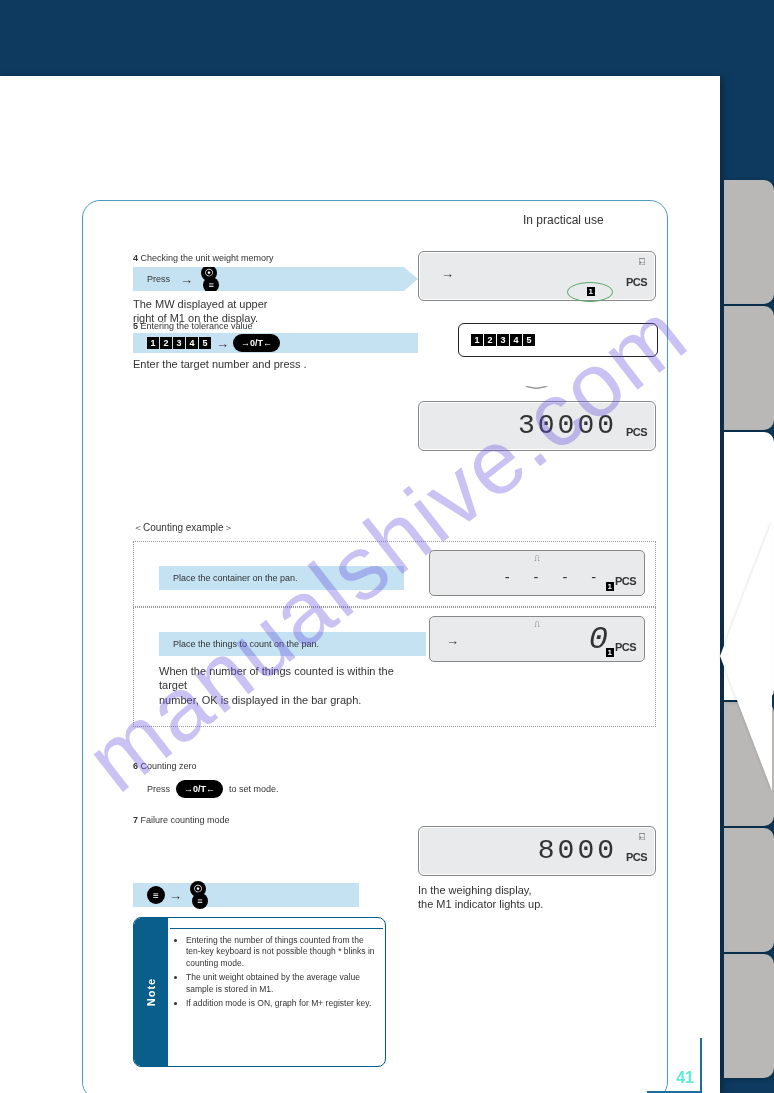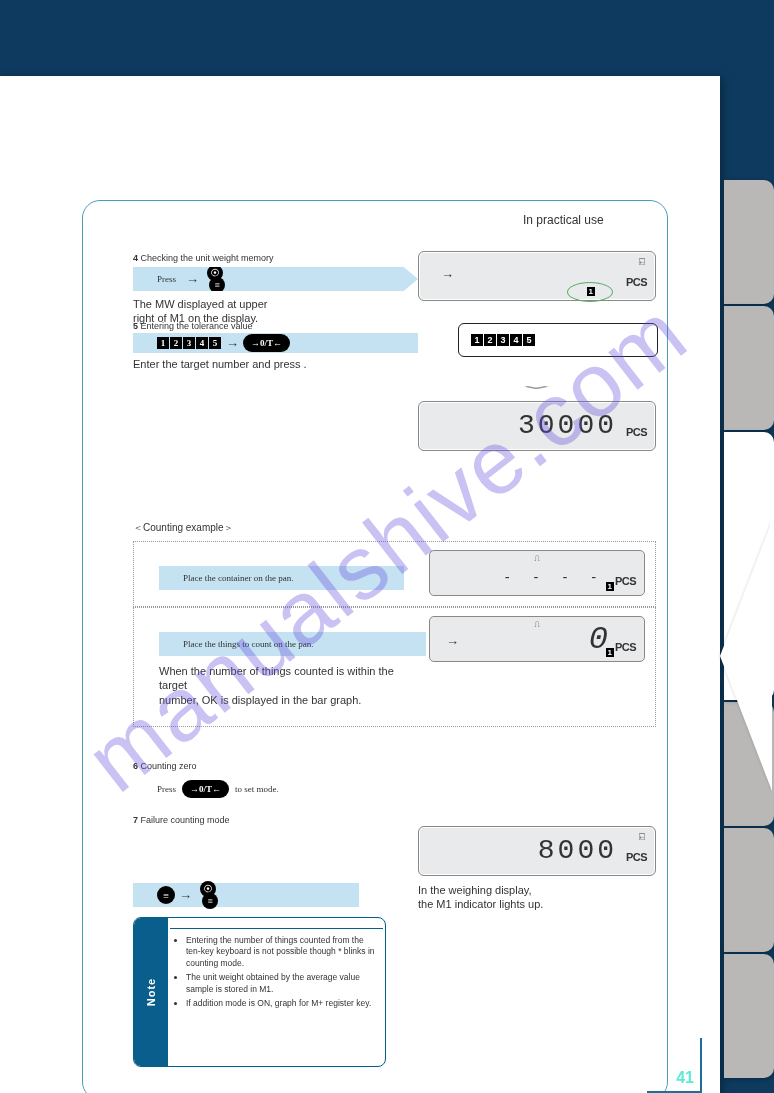--- a/index.html
+++ b/index.html
@@ -94,23 +94,22 @@
   
   .step-label { position: absolute; left: 50px; font-size: 9px; color: #333;}
   .blue-band {
     position: absolute;
     left: 50px;
     width: 285px;
     height: 24px;
     background: #c4e2f2;
     display: flex;
     align-items: center;
-    padding-left: 24px;
+    padding-left: 14px;
     font-size: 9px;
-    font-family: Liberation Serif, serif;
   }
   .blue-band.arrow {
     clip-path: polygon(0 0, 95% 0, 100% 50%, 95% 100%, 0 100%);
   }
   .num-badge {
     display: inline-block;
     width: 12px; height: 12px;
     background: #000;
     color: #fff;
     text-align: center;

